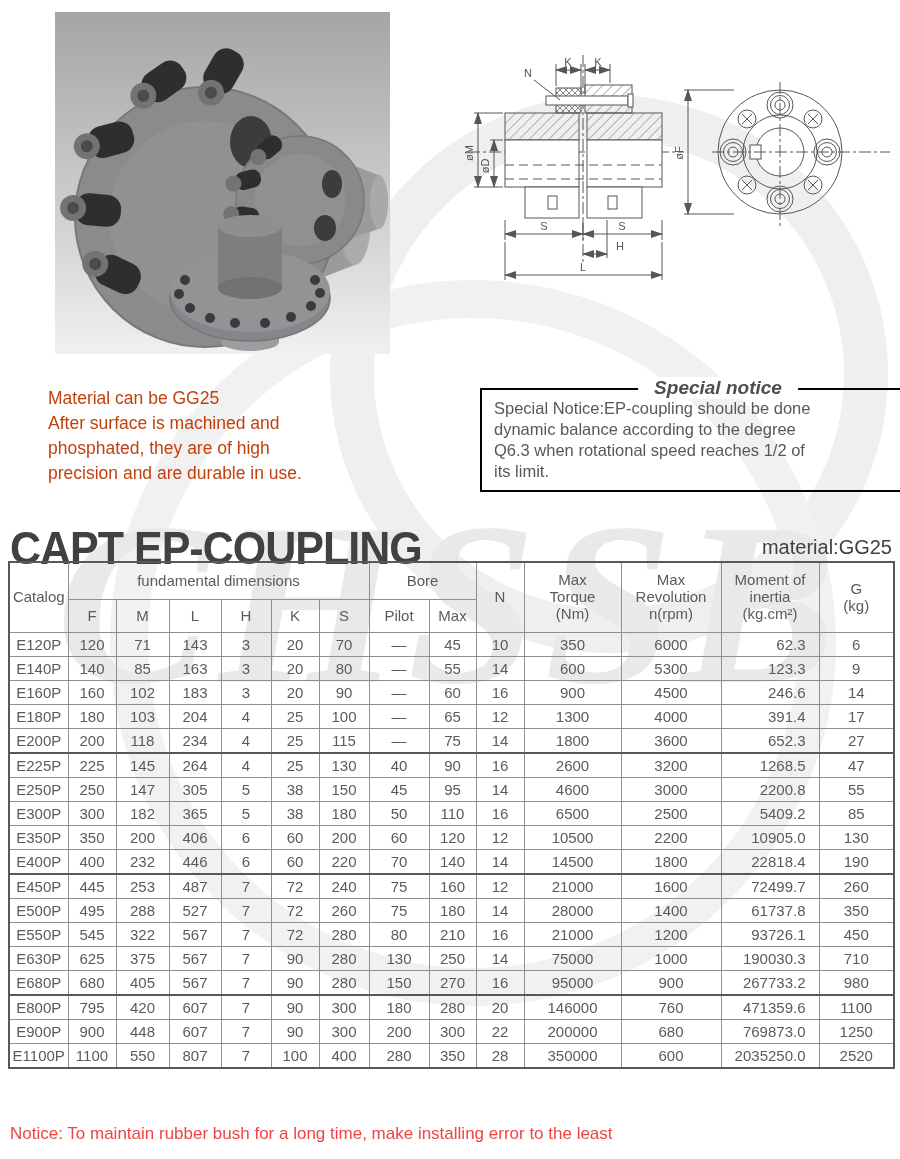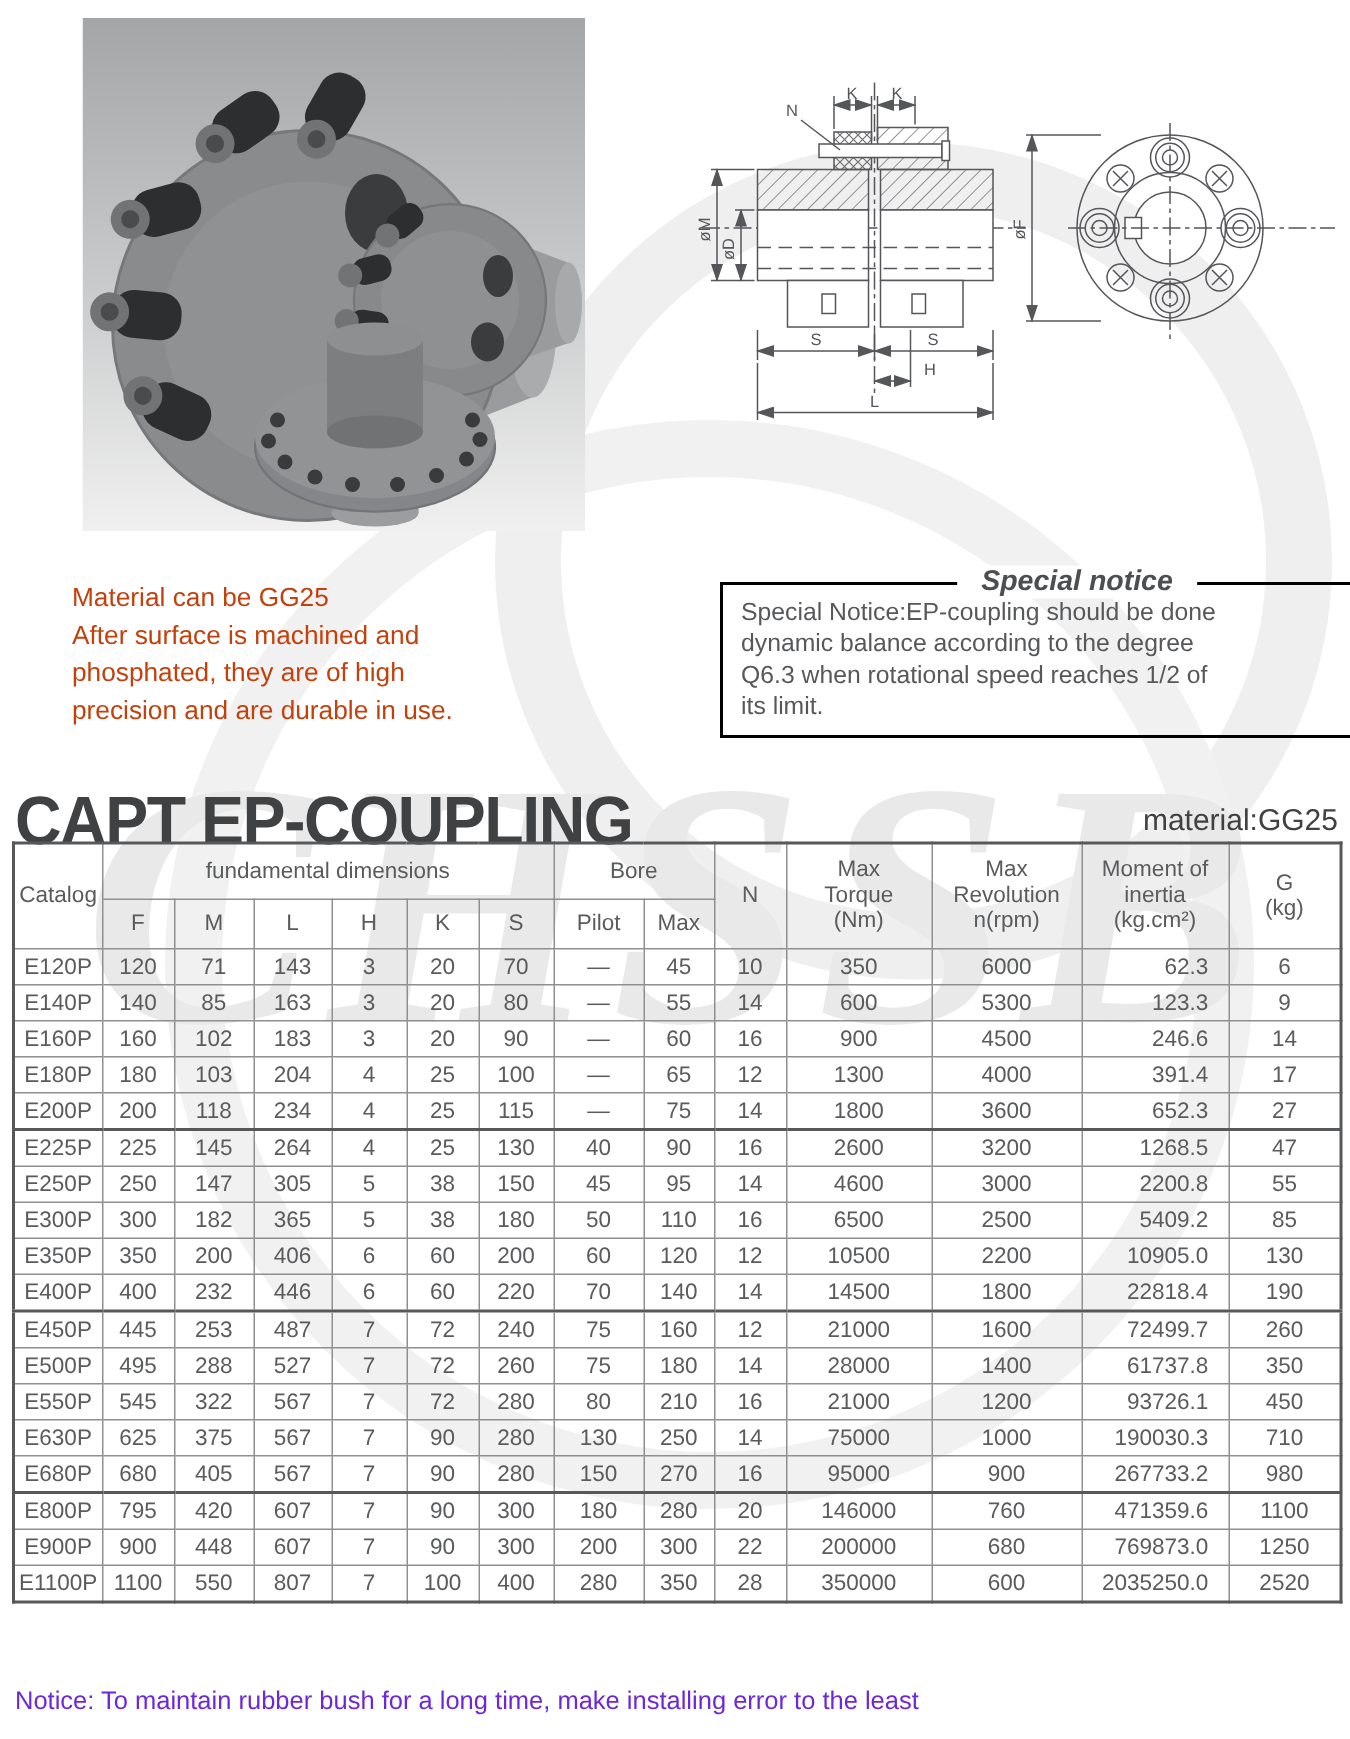--- a/index.html
+++ b/index.html
@@ -75,21 +75,21 @@
   .spec td.num-right { text-align:right; padding-right:13px; }
   .spec tr.group-end td { border-bottom:2px solid #57585a;margin-left:36px; }
 
   
   .keyway-note {
     position:absolute; left:10px; top:1066px; width:860px;
     font-size:17px; line-height:1.35; color:#57585a; white-space:pre-line;
   }
   .install-notice {
     position:absolute; left:10px; top:1124px; width:880px;
-    font-size:17px; color:#6d28d9;
+    font-size:17px; color:#ef4444;
   }
 </style>
 </head>
 <body>
 
 <div class="wm-ring a"></div>
 <div class="wm-ring b"></div>
 <div class="wm-text">CHSSB</div>
 
 <div class="content">

